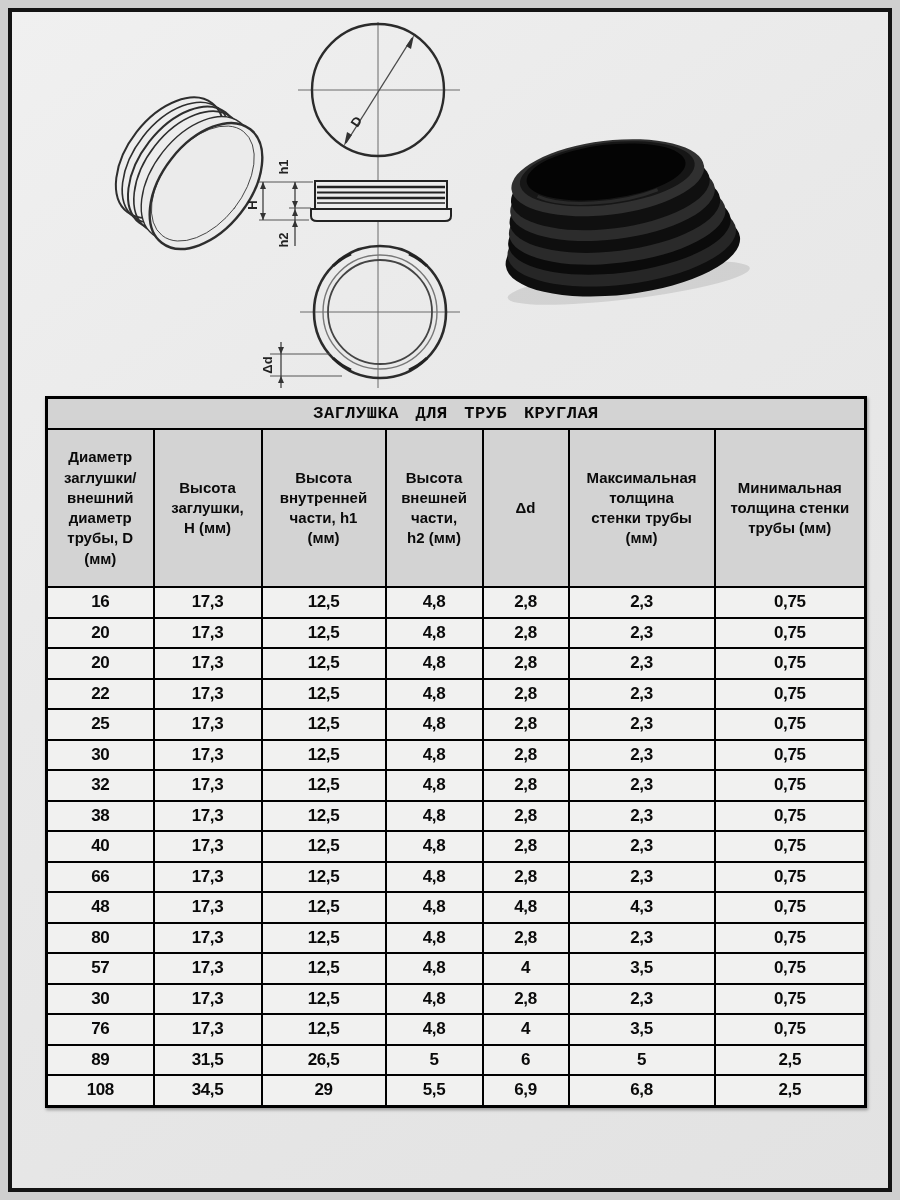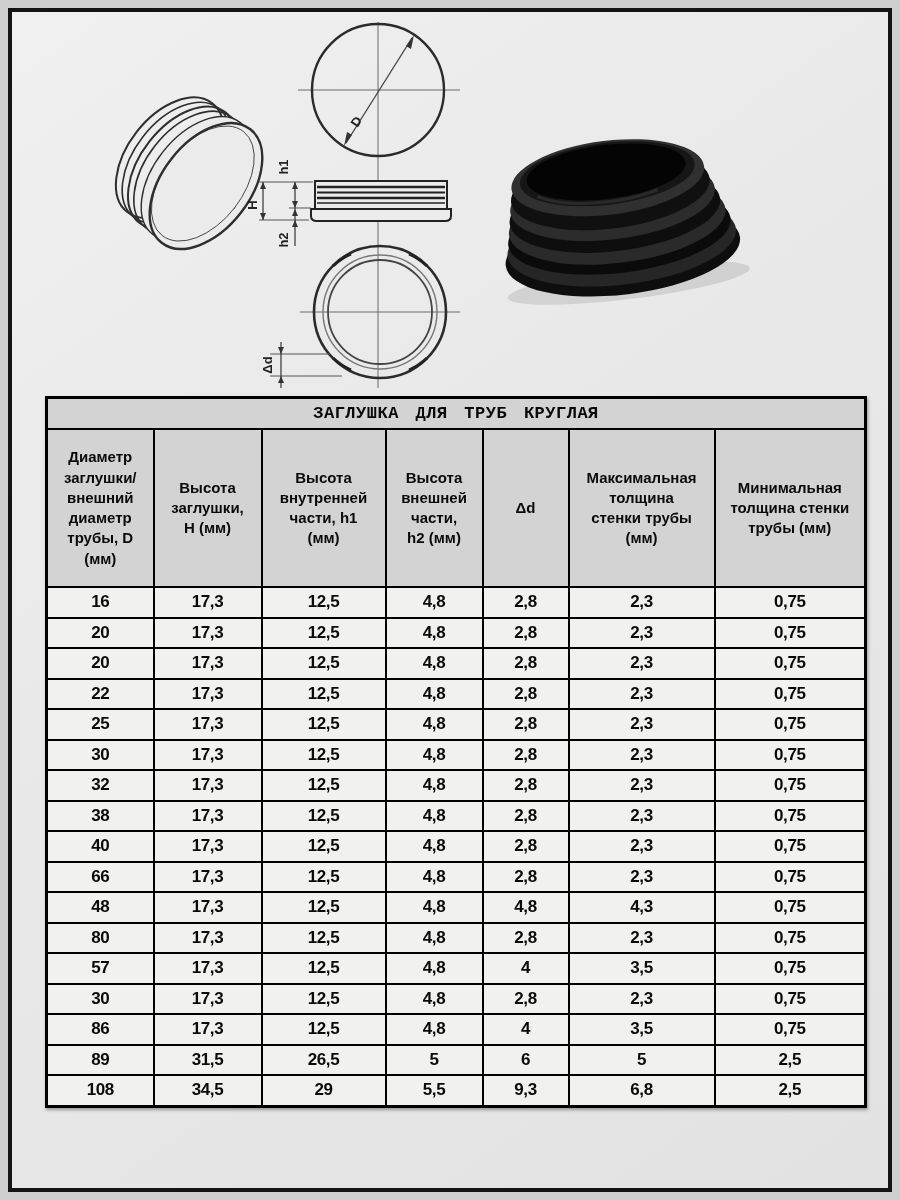--- a/index.html
+++ b/index.html
@@ -292,21 +292,21 @@
         <tr>
           <td>30</td>
           <td>17,3</td>
           <td>12,5</td>
           <td>4,8</td>
           <td>2,8</td>
           <td>2,3</td>
           <td>0,75</td>
         </tr>
         <tr>
-          <td>86</td>
+          <td>76</td>
           <td>17,3</td>
           <td>12,5</td>
           <td>4,8</td>
           <td>4</td>
           <td>3,5</td>
           <td>0,75</td>
         </tr>
         <tr>
           <td>89</td>
           <td>31,5</td>
@@ -314,20 +314,20 @@
           <td>5</td>
           <td>6</td>
           <td>5</td>
           <td>2,5</td>
         </tr>
         <tr>
           <td>108</td>
           <td>34,5</td>
           <td>29</td>
           <td>5,5</td>
-          <td>9,3</td>
+          <td>6,9</td>
           <td>6,8</td>
           <td>2,5</td>
         </tr>
       </tbody>
   </table>
 
 </div>
 
 </body></html>

